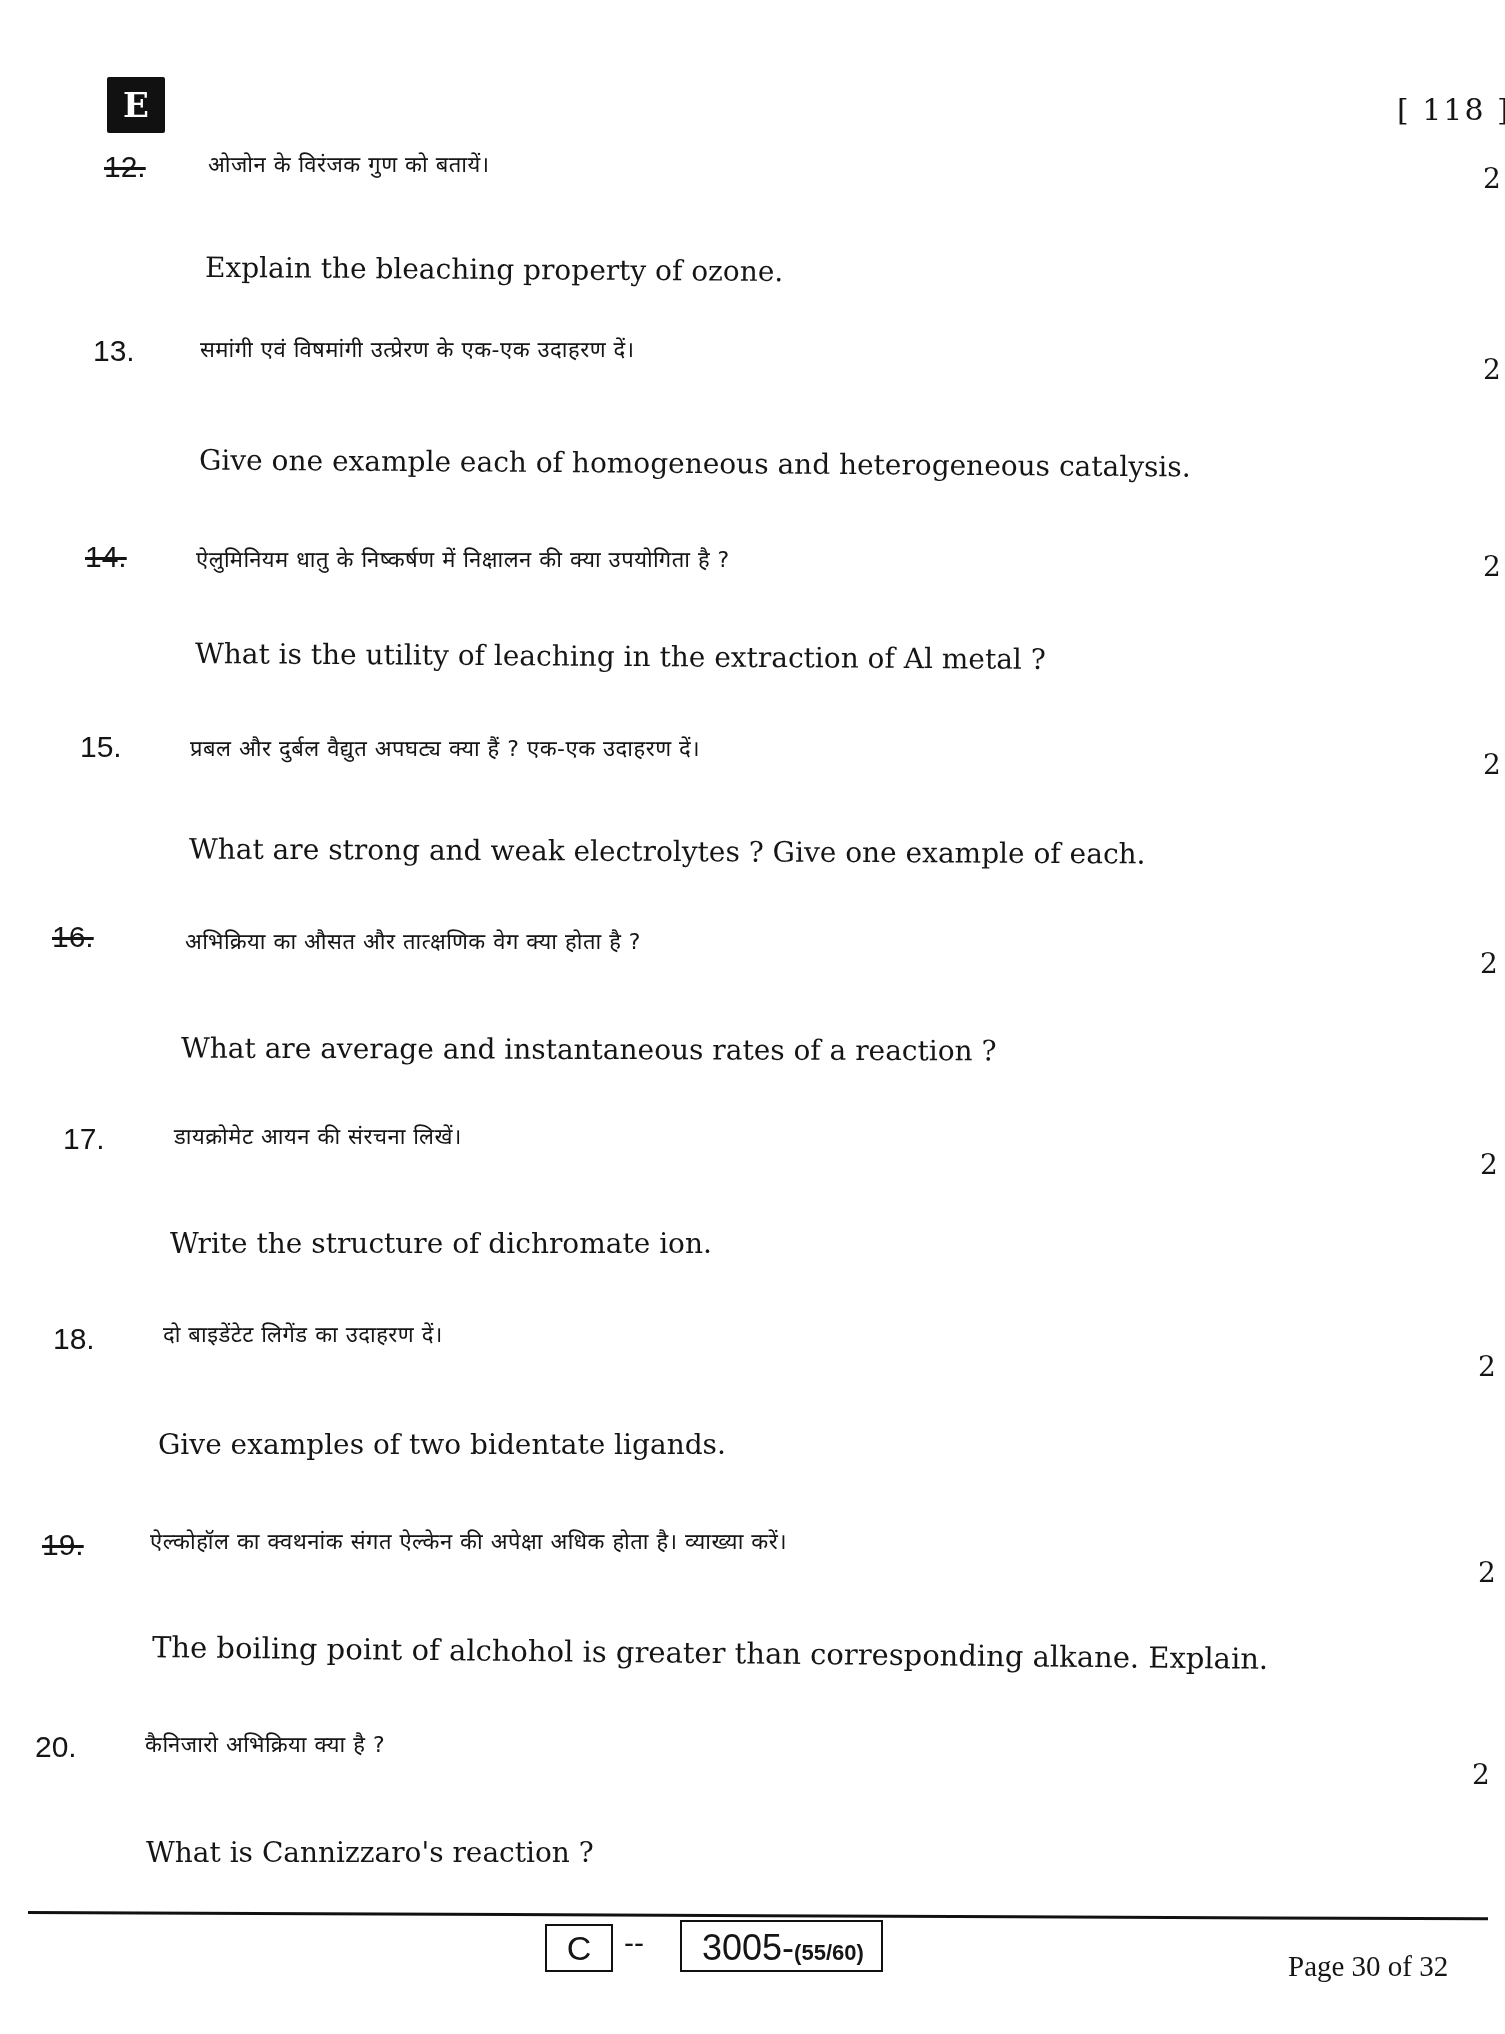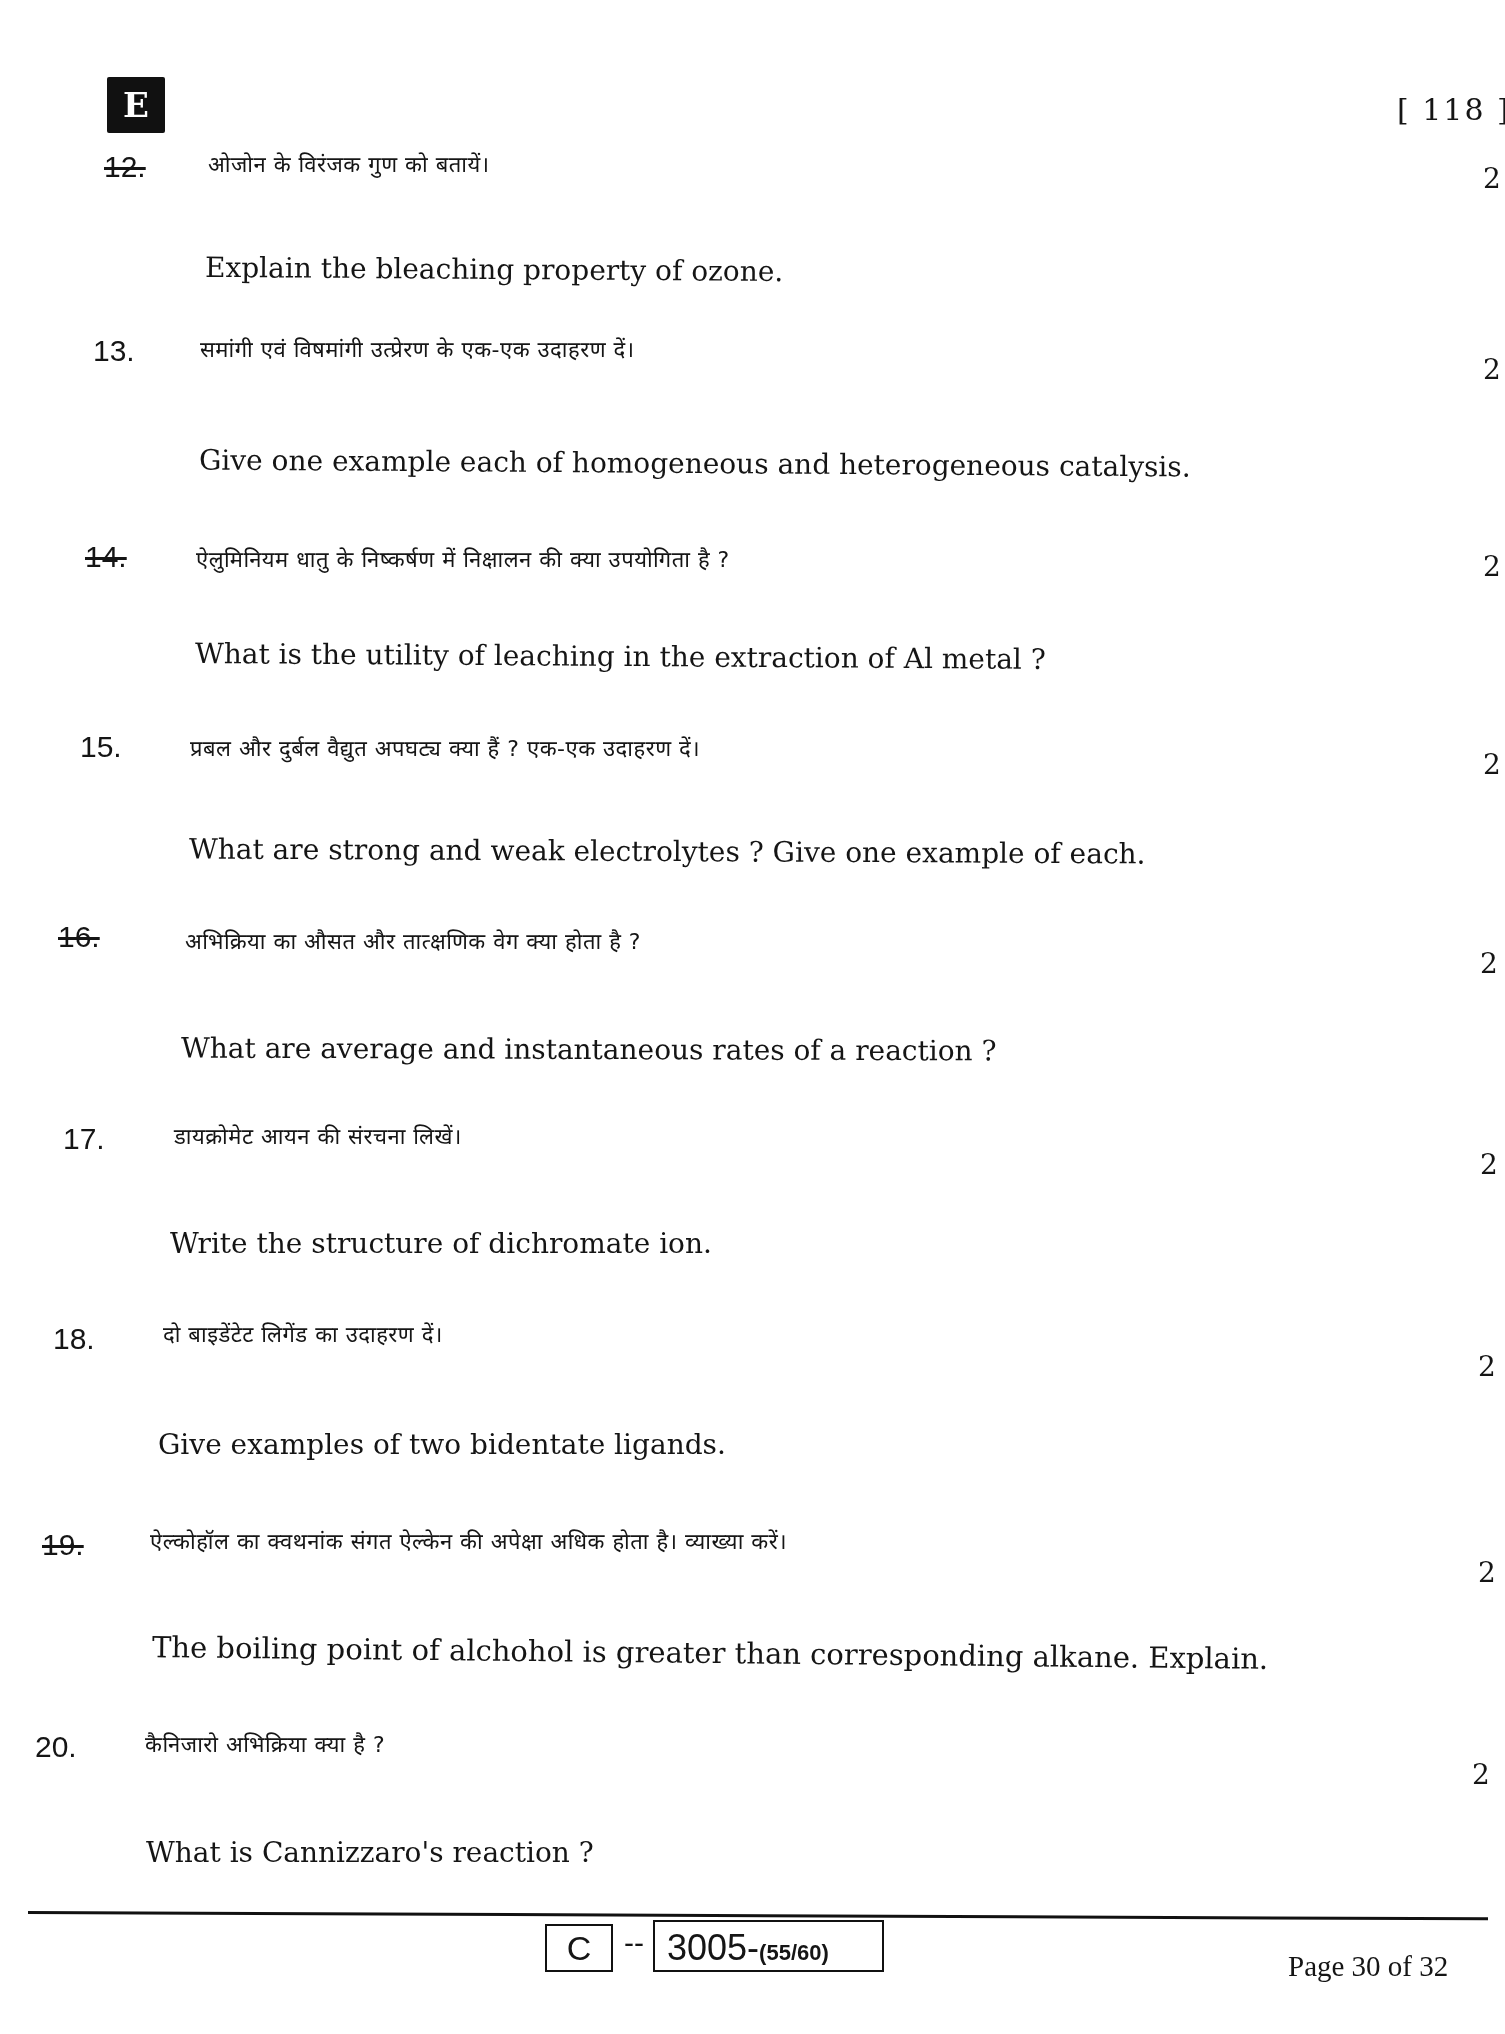--- a/index.html
+++ b/index.html
@@ -9,21 +9,21 @@
   .page-no { left: 1397px; top: 92px; font-size: 30px; letter-spacing: 2px; }
   .qnum { font-family: Liberation Sans, sans-serif; font-size: 30px; }
   .hindi { font-family: "DejaVu Sans", sans-serif; font-size: 22px; letter-spacing: 0.5px; }
   .eng { font-family: "DejaVu Serif", serif; font-size: 28px; }
   .marks { font-family: "DejaVu Serif", serif; font-size: 28px; }
   .strike { text-decoration: line-through; }
   .footer-line { position: absolute; left: 28px; top: 1911px; width: 1460px; height: 3px; background: #111; transform: rotate(0.25deg); transform-origin: left; }
   .box { position: absolute; border: 2px solid #111; font-family: "Liberation Sans", sans-serif; background: #fff; }
   .box-c { left: 545px; top: 1924px; width: 64px; height: 44px; font-size: 34px; line-height: 44px; text-align: center; }
   .dash { left: 624px; top: 1926px; font-family: "Liberation Sans", sans-serif; font-size: 30px; }
-  .box-code { left: 653px; top: 1920px; width: 231px; height: 52px; font-size: 36px; line-height: 52px; padding-left: 12px; box-sizing: border-box; }
+  .box-code { left: 680px; top: 1920px; width: 203px; height: 52px; font-size: 36px; line-height: 52px; padding-left: 20px; box-sizing: border-box; }
   .box-code small { font-size: 22px; font-weight: bold; }
   .page-of { left: 1288px; top: 1950px; font-family: "Liberation Serif", serif; font-size: 29px; }
 </style>
 </head>
 <body>
 
 <div class="abs badge-e">E</div>
 <div class="abs page-no">[ 118 ]</div>
 
 <div class="abs qnum strike" style="left:104px;top:150px;">12.</div>
@@ -39,21 +39,21 @@
 <div class="abs qnum strike" style="left:85px;top:540px;">14.</div>
 <div class="abs hindi" style="left:196px;top:543px;text-align:center;">ऐलुमिनियम धातु के निष्कर्षण में निक्षालन की क्या उपयोगिता है ?</div>
 <div class="abs marks" style="left:1483px;top:550px;">2</div>
 <div class="abs eng" style="left:195px;top:640px;transform:rotate(0.4deg);">What is the utility of leaching in the extraction of Al metal ?</div>
 
 <div class="abs qnum" style="left:80px;top:730px;">15.</div>
 <div class="abs hindi" style="left:190px;top:732px;">प्रबल और दुर्बल वैद्युत अपघट्य क्या हैं ? एक-एक उदाहरण दें।</div>
 <div class="abs marks" style="left:1483px;top:748px;">2</div>
 <div class="abs eng" style="left:189px;top:835px;transform:rotate(0.3deg);">What are strong and weak electrolytes ? Give one example of each.</div>
 
-<div class="abs qnum strike" style="left:58px;top:920px;">16.</div>
+<div class="abs qnum strike" style="left:52px;top:920px;">16.</div>
 <div class="abs hindi" style="left:185px;top:925px;">अभिक्रिया का औसत और तात्क्षणिक वेग क्या होता है ?</div>
 <div class="abs marks" style="left:1480px;top:947px;">2</div>
 <div class="abs eng" style="left:181px;top:1033px;transform:rotate(0.2deg);">What are average and instantaneous rates of a reaction ?</div>
 
 <div class="abs qnum" style="left:63px;top:1122px;">17.</div>
 <div class="abs hindi" style="left:174px;top:1120px;">डायक्रोमेट आयन की संरचना लिखें।</div>
 <div class="abs marks" style="left:1480px;top:1148px;">2</div>
 <div class="abs eng" style="left:170px;top:1227px;">Write the structure of dichromate ion.</div>
 
 <div class="abs qnum" style="left:53px;top:1322px;">18.</div>

